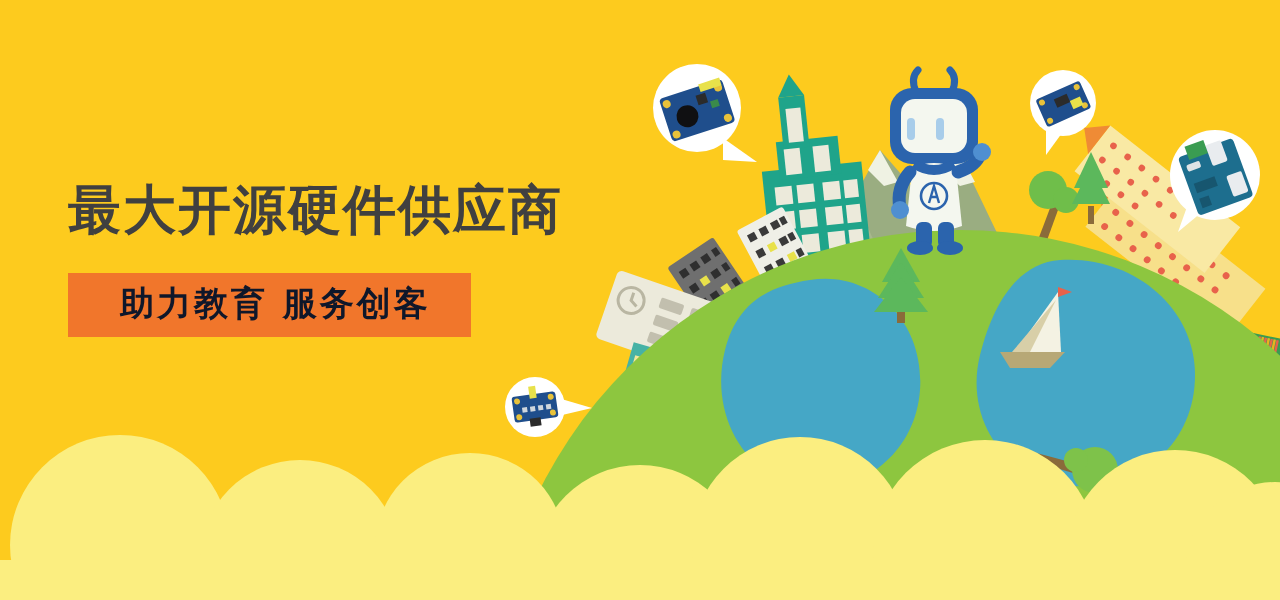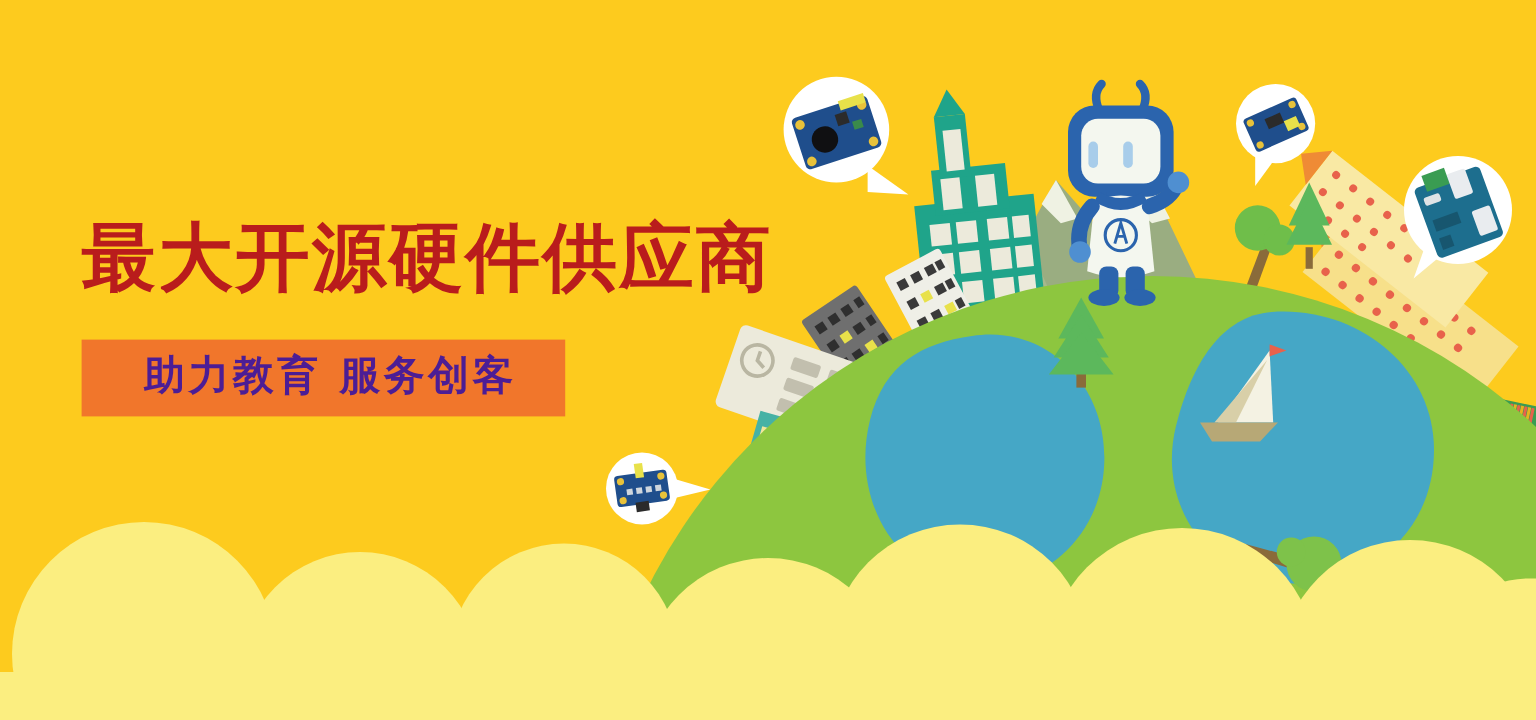--- a/index.html
+++ b/index.html
@@ -15,42 +15,42 @@
   }
   #art{position:absolute;inset:0;width:1280px;height:600px;}
 
   
   .text-block{
     position:absolute;left:68px;top:180px;width:620px;
     z-index:40;
   }
   .headline{
     margin:0;
-    font-size:62px;
+    font-size:53px;
     line-height:1.12;
     font-weight:bold;
     letter-spacing:2px;
-    color:#b91c1c;
+    color:#404040;
     white-space:nowrap;
     font-family:"DejaVu Sans","Liberation Sans",sans-serif;
   }
   .tagline-box{
     margin-top:34px;
     display:inline-block;
     background:#f1762b;
     padding:12px 40px 14px 52px;
     width:auto;
   }
   .tagline{
     margin:0;
     font-size:34px;
     line-height:1.1;
     font-weight:bold;
     letter-spacing:3px;
-    color:#4c1d95;
+    color:#0f172a;
     white-space:nowrap;
     font-family:"DejaVu Sans","Liberation Sans",sans-serif;
   }
 </style>
 </head>
 <body>
 
 <div id="banner">
 
   <svg id="art" viewBox="0 0 1280 600" xmlns="http://www.w3.org/2000/svg">

